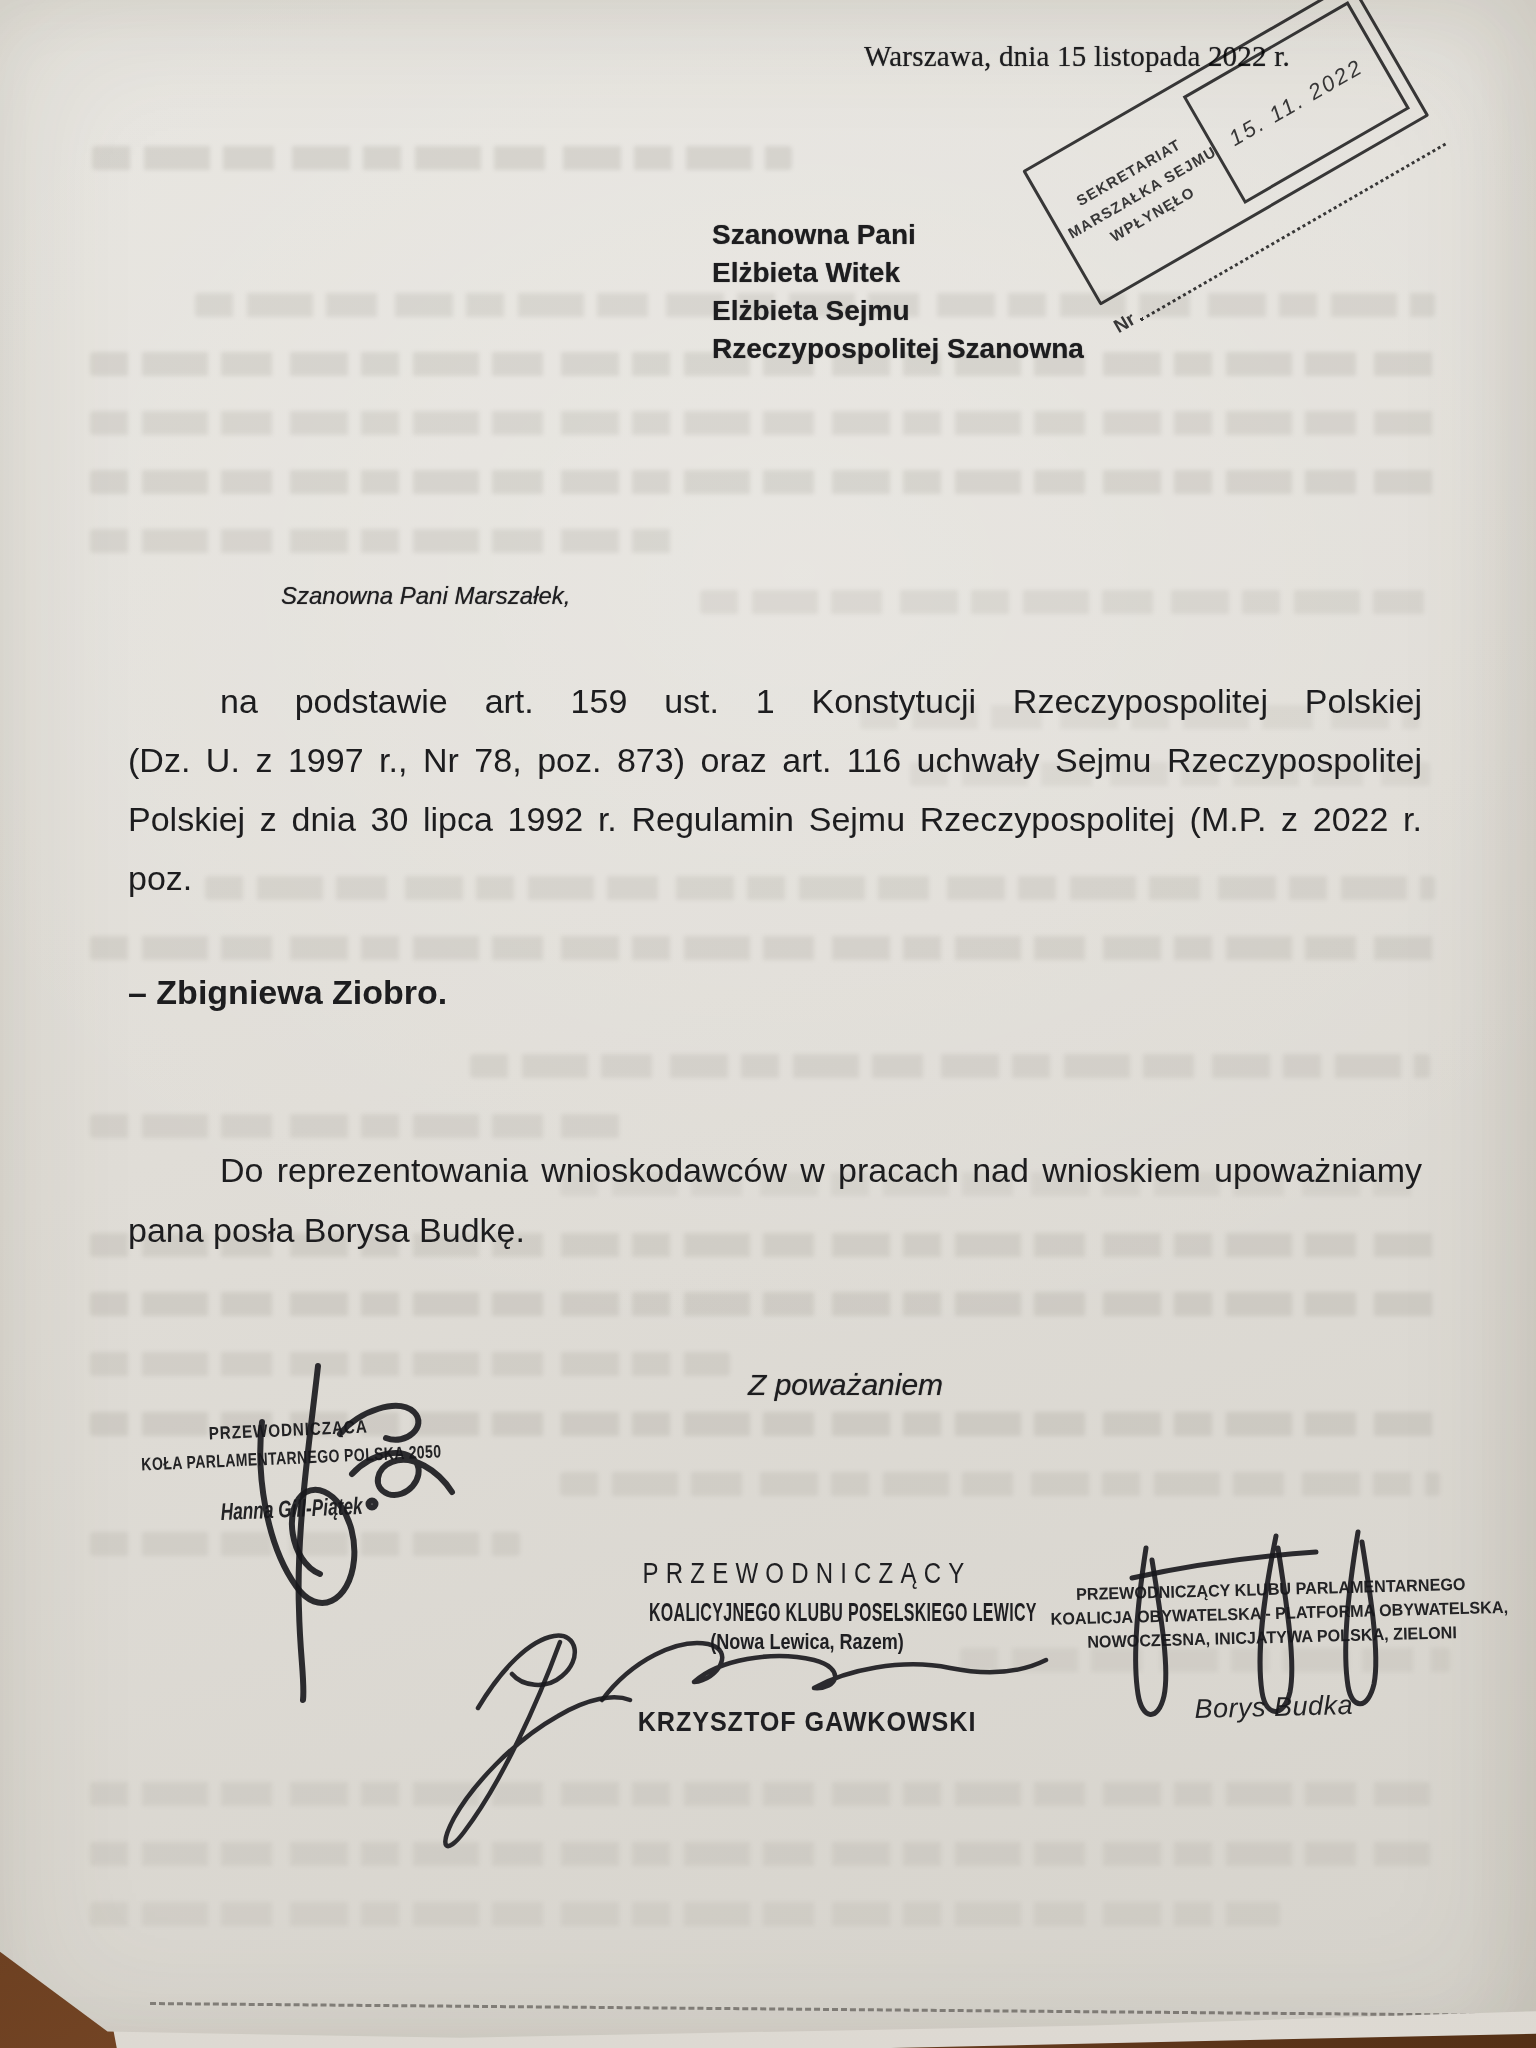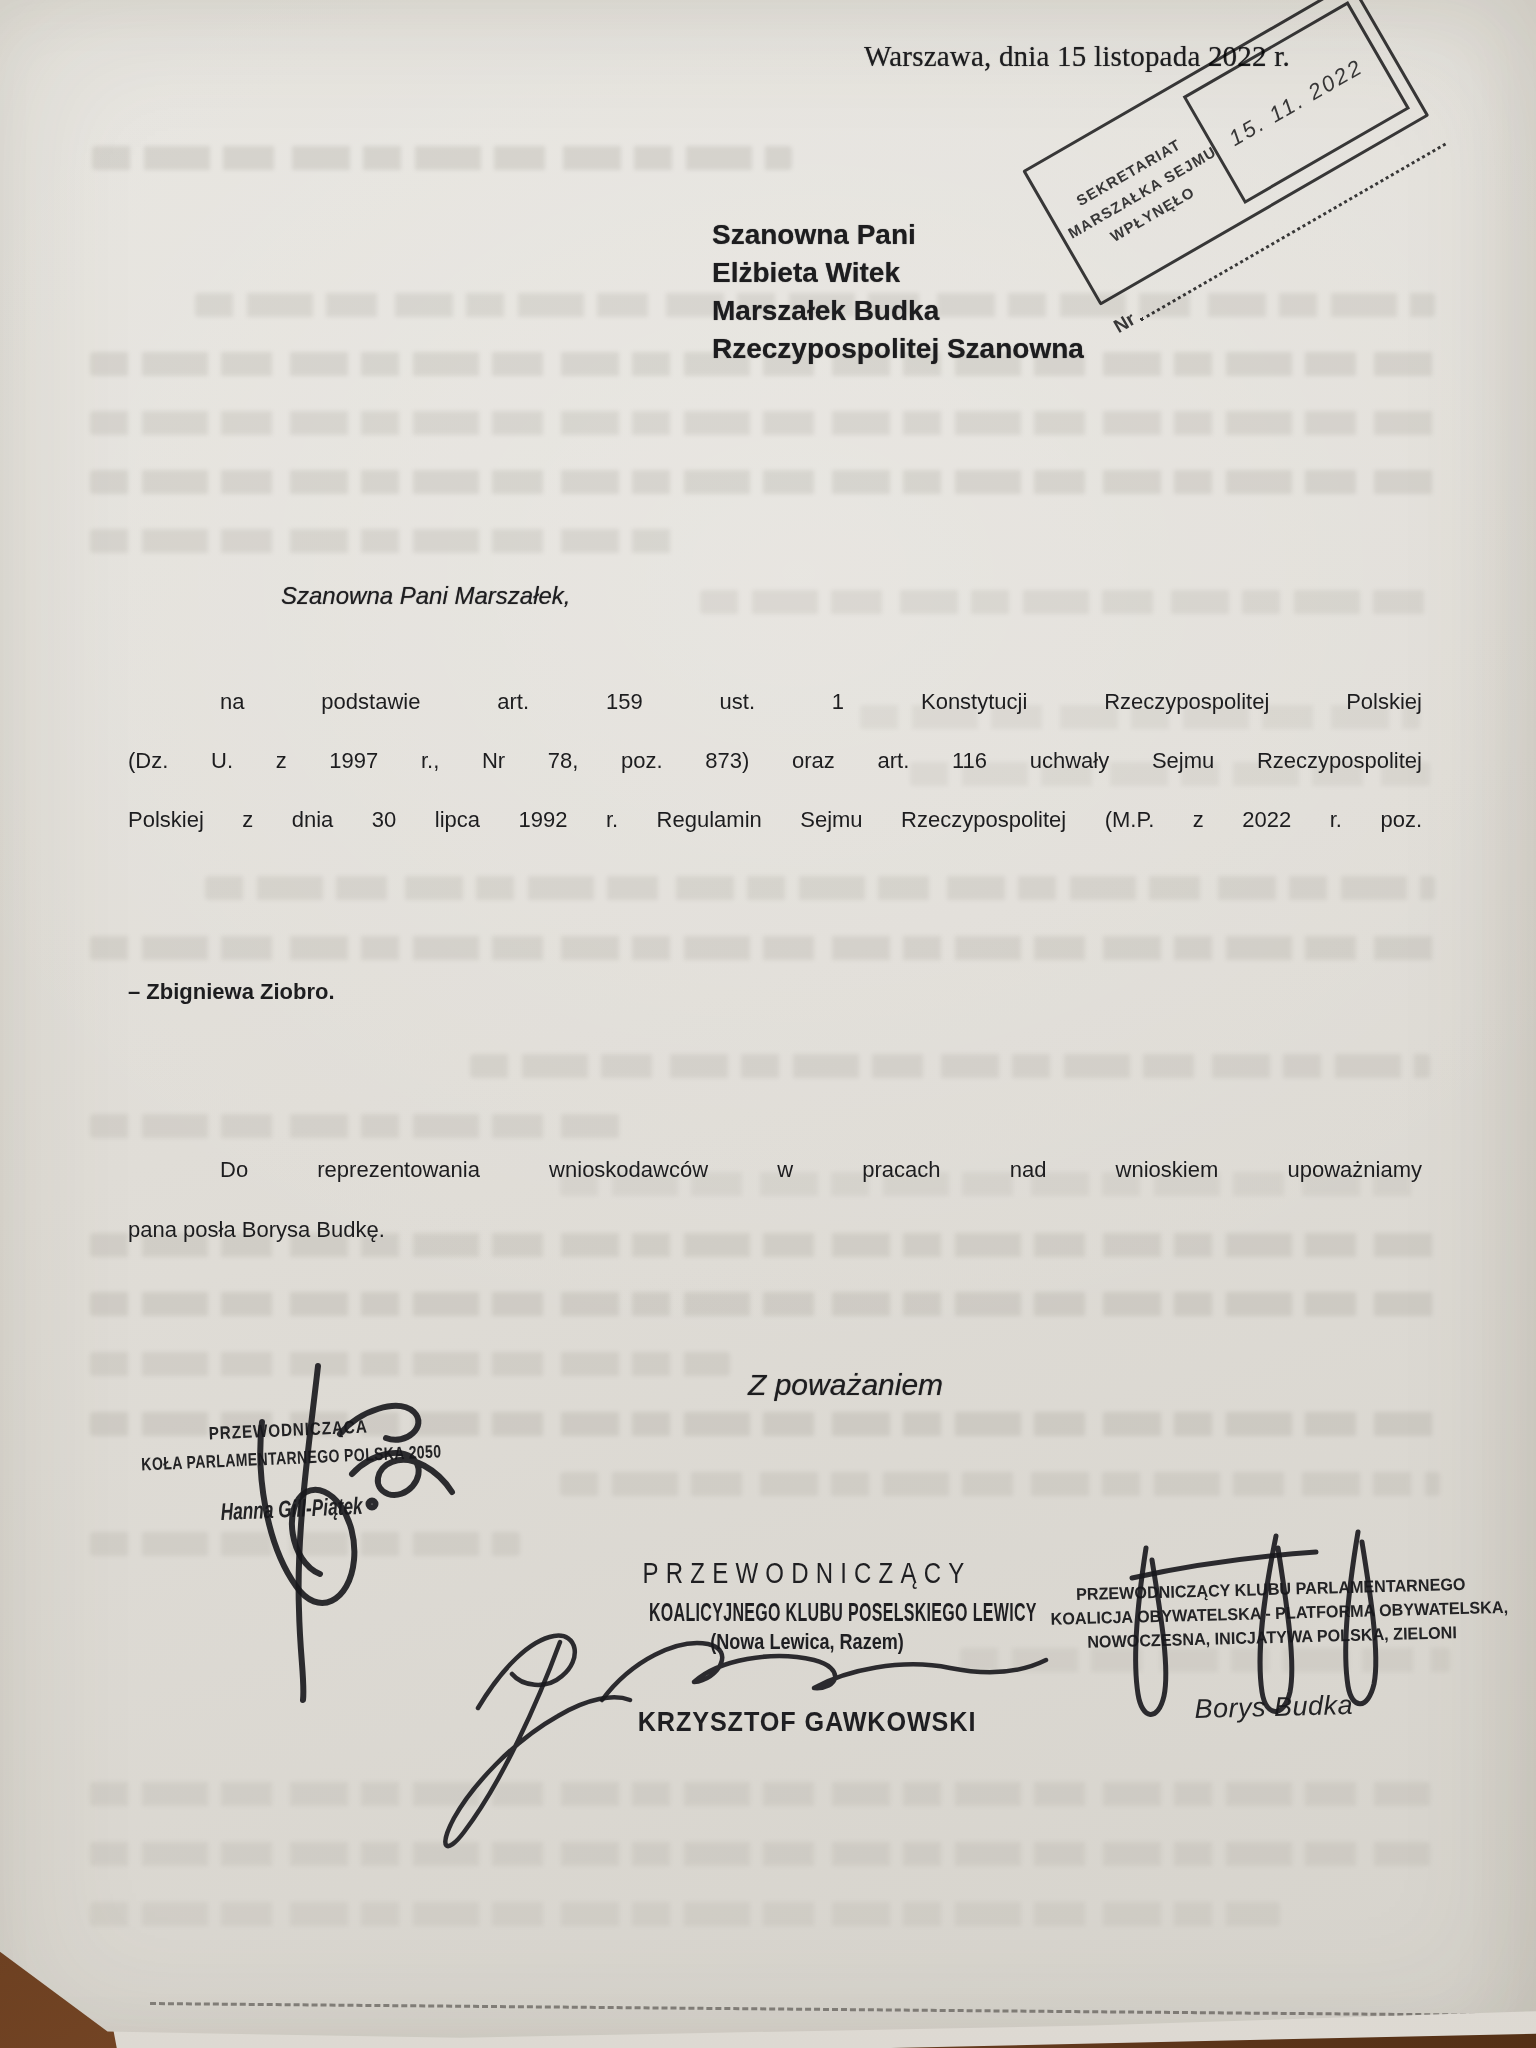--- a/index.html
+++ b/index.html
@@ -42,21 +42,21 @@
       currentColor 52px 118px, transparent 118px 131px,
       currentColor 131px 182px, transparent 182px 200px,
       currentColor 200px 258px, transparent 258px 271px);
   }
 
   
   .dateline{top:40px;left:864px;font-size:29px;letter-spacing:.2px;z-index:2;font-family:Liberation Serif, serif;}
   .addressee{top:216px;left:712px;font-size:28px;font-weight:700;line-height:38px;z-index:2;}
   .salutation{top:582px;left:281px;font-size:24px;font-style:italic;z-index:2;}
   .closing{top:1368px;left:748px;font-size:30px;font-style:italic;z-index:2;}
-  .para{left:128px;width:1294px;font-size:22px;z-index:2;}
+  .para{left:128px;width:1294px;font-size:34px;z-index:2;}
   .para .ln{line-height:59px;height:59px;text-align:justify;text-align-last:justify;white-space:normal;}
   .para .ln.last{text-align-last:left;}
   .para .indent{padding-left:92px;}
   .p1{top:672px;}
   .motion{top:962px;font-weight:700;}
   .motion .ln{line-height:60px;height:60px;}
   .p3{top:1140px;}
   .p3 .ln{line-height:60px;height:60px;}
 
   
@@ -150,21 +150,21 @@
       </div>
       <div class="stamp-nr">
         <span>Nr</span>
         <span class="stamp-dots"></span>
       </div>
     </div>
 
     <div class="abs addressee ink-soft">
       <div>Szanowna Pani</div>
       <div>Elżbieta Witek</div>
-      <div>Marszałek Budka</div>
+      <div>Elżbieta Sejmu</div>
       <div>Rzeczypospolitej Szanowna</div>
     </div>
 
     <div class="abs salutation ink-soft">Szanowna Pani Marszałek,</div>
 
     <div class="abs para p1">
       <div class="ln indent">na podstawie art. 159 ust. 1 Konstytucji Rzeczypospolitej Polskiej</div>
       <div class="ln">(Dz. U. z 1997 r., Nr 78, poz. 873) oraz art. 116 uchwały Sejmu Rzeczypospolitej</div>
       <div class="ln">Polskiej z dnia 30 lipca 1992 r. Regulamin Sejmu Rzeczypospolitej (M.P. z 2022 r. poz.</div>
     </div>

